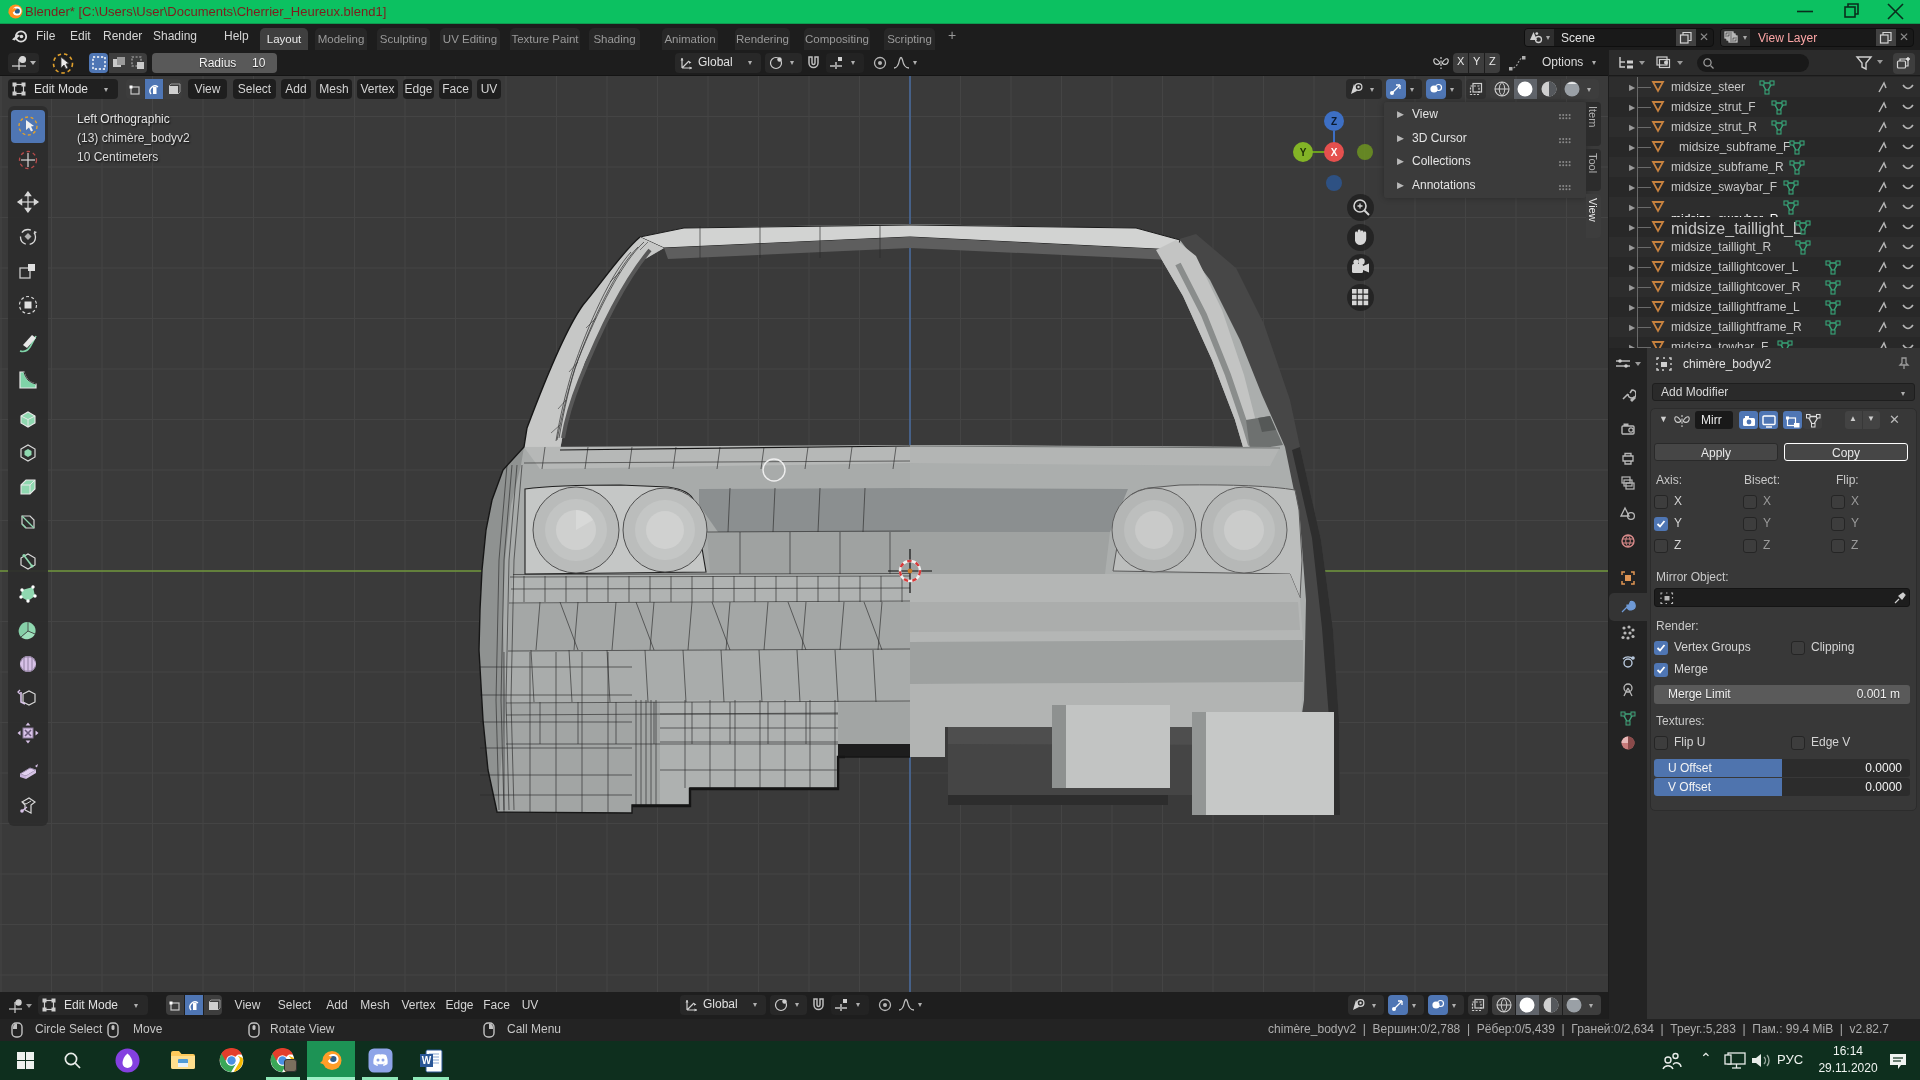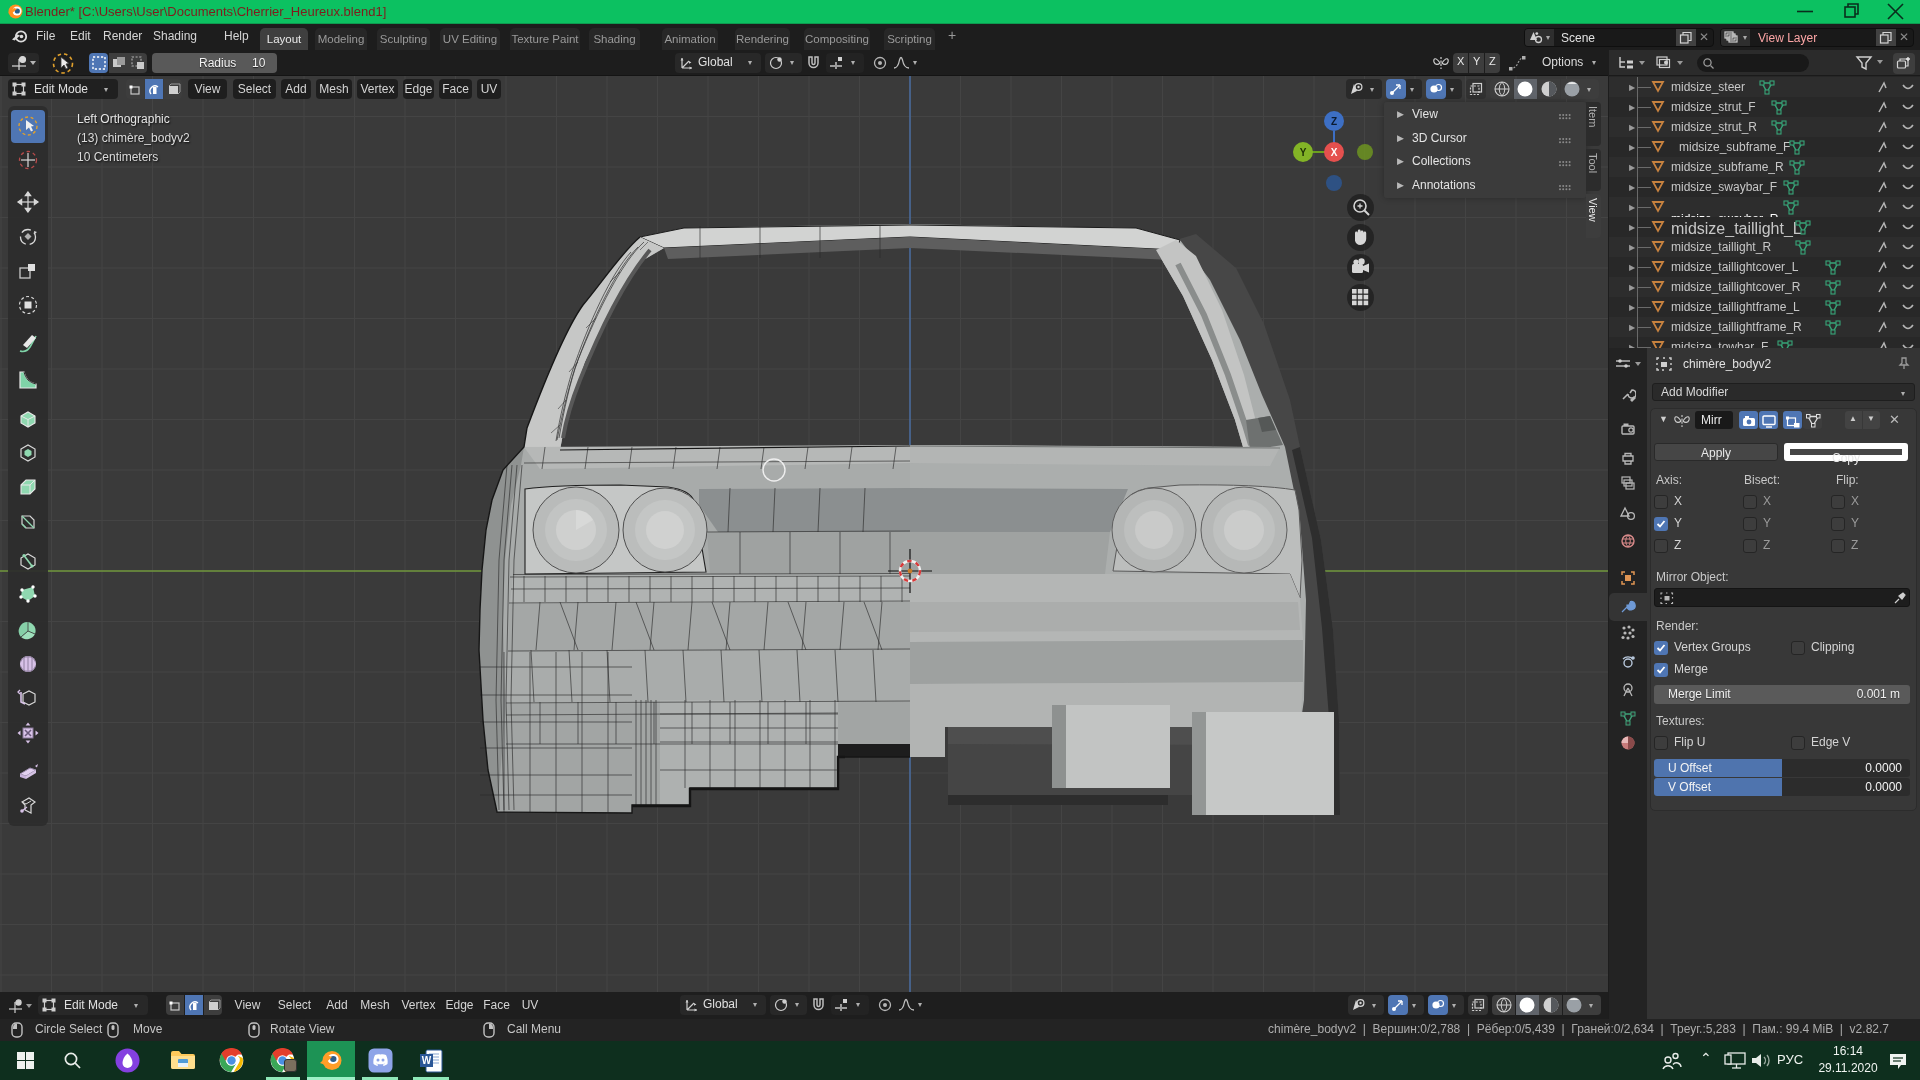--- a/index.html
+++ b/index.html
@@ -1138,21 +1138,21 @@
         </svg>
       </div>
 <div class="abs" style="left:236px;top:63px;width:17px;height:18px;background:#434343;border-radius:3px 0 0 3px">
         <span class="abs" style="left:4px;top:3px;color:#ccc;font-size:8px">▲</span>
       </div>
 <div class="abs" style="left:254px;top:63px;width:17px;height:18px;background:#434343;border-radius:0 3px 3px 0">
         <span class="abs" style="left:4px;top:3px;color:#ccc;font-size:8px">▼</span>
       </div>
 <span class="abs" style="left:280px;top:64px;color:#bbb;font-size:13px">✕</span>
 <div class="abs" style="left:45px;top:95px;width:124px;height:18px;background:#464646;border-radius:3px;text-align:center;line-height:18px;color:#e8e8e8;font-size:12px;border:1px solid #2a2a2a">Apply</div>
-<div class="abs" style="left:175px;top:95px;width:124px;height:18px;background:#464646;border-radius:3px;text-align:center;line-height:18px;color:#e8e8e8;font-size:12px;border:6px solid #ffffff">Copy</div>
+<div class="abs" style="left:175px;top:95px;width:124px;height:18px;background:#464646;border-radius:3px;text-align:center;line-height:18px;color:#e8e8e8;font-size:12px;border:1px solid #ffffff">Copy</div>
 <span class="abs" style="left:47px;top:125px;color:#c8c8c8;font-size:12px">Axis:</span>
 <span class="abs" style="left:135px;top:125px;color:#c8c8c8;font-size:12px">Bisect:</span>
 <span class="abs" style="left:227px;top:125px;color:#c8c8c8;font-size:12px">Flip:</span>
 <div class="abs" style="left:45px;top:147px;width:14px;height:14px;background:#3d3d3d;border:1px solid #252525;border-radius:3px"></div>
       <span class="abs" style="left:65px;top:146px;color:#d4d4d4;font-size:12px">X</span>
 <div class="abs" style="left:134px;top:147px;width:14px;height:14px;background:#3d3d3d;border:1px solid #252525;border-radius:3px"></div>
       <span class="abs" style="left:154px;top:146px;color:#9a9a9a;font-size:12px">X</span>
 <div class="abs" style="left:222px;top:147px;width:14px;height:14px;background:#3d3d3d;border:1px solid #252525;border-radius:3px"></div>
       <span class="abs" style="left:242px;top:146px;color:#9a9a9a;font-size:12px">X</span>
 <div class="abs" style="left:45px;top:169px;width:14px;height:14px;background:#4f76b4;border-radius:3px">

